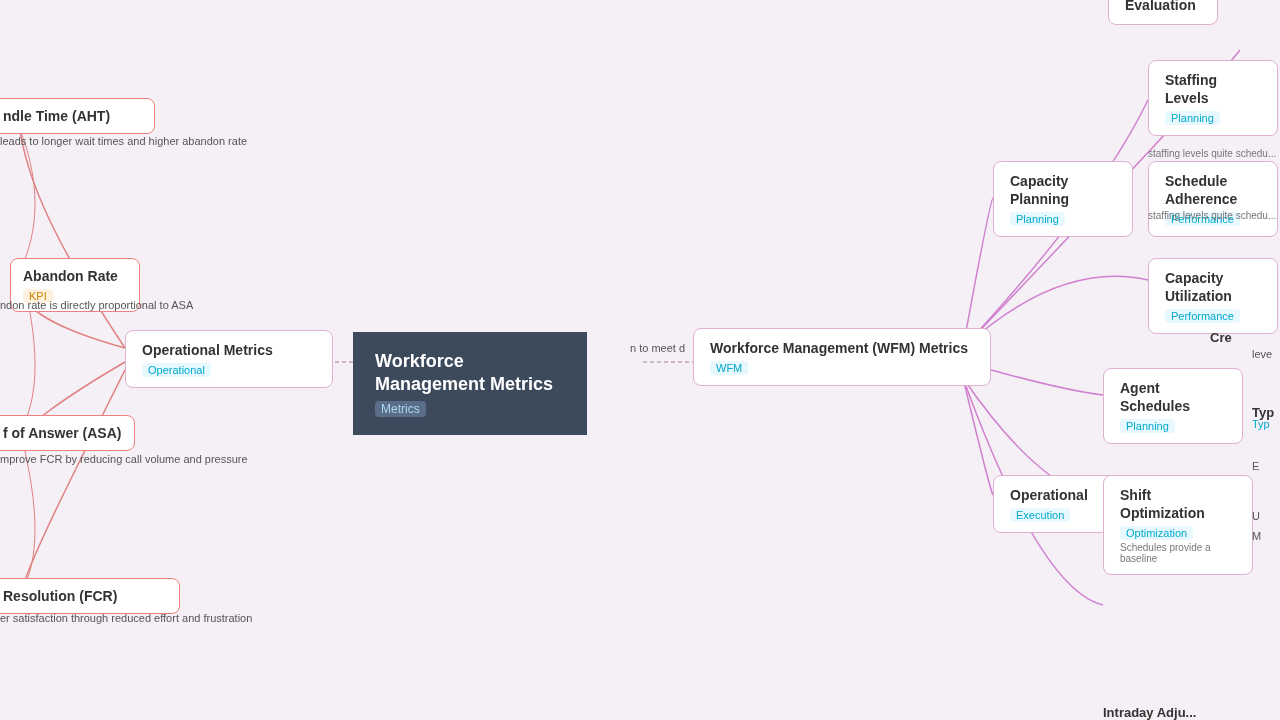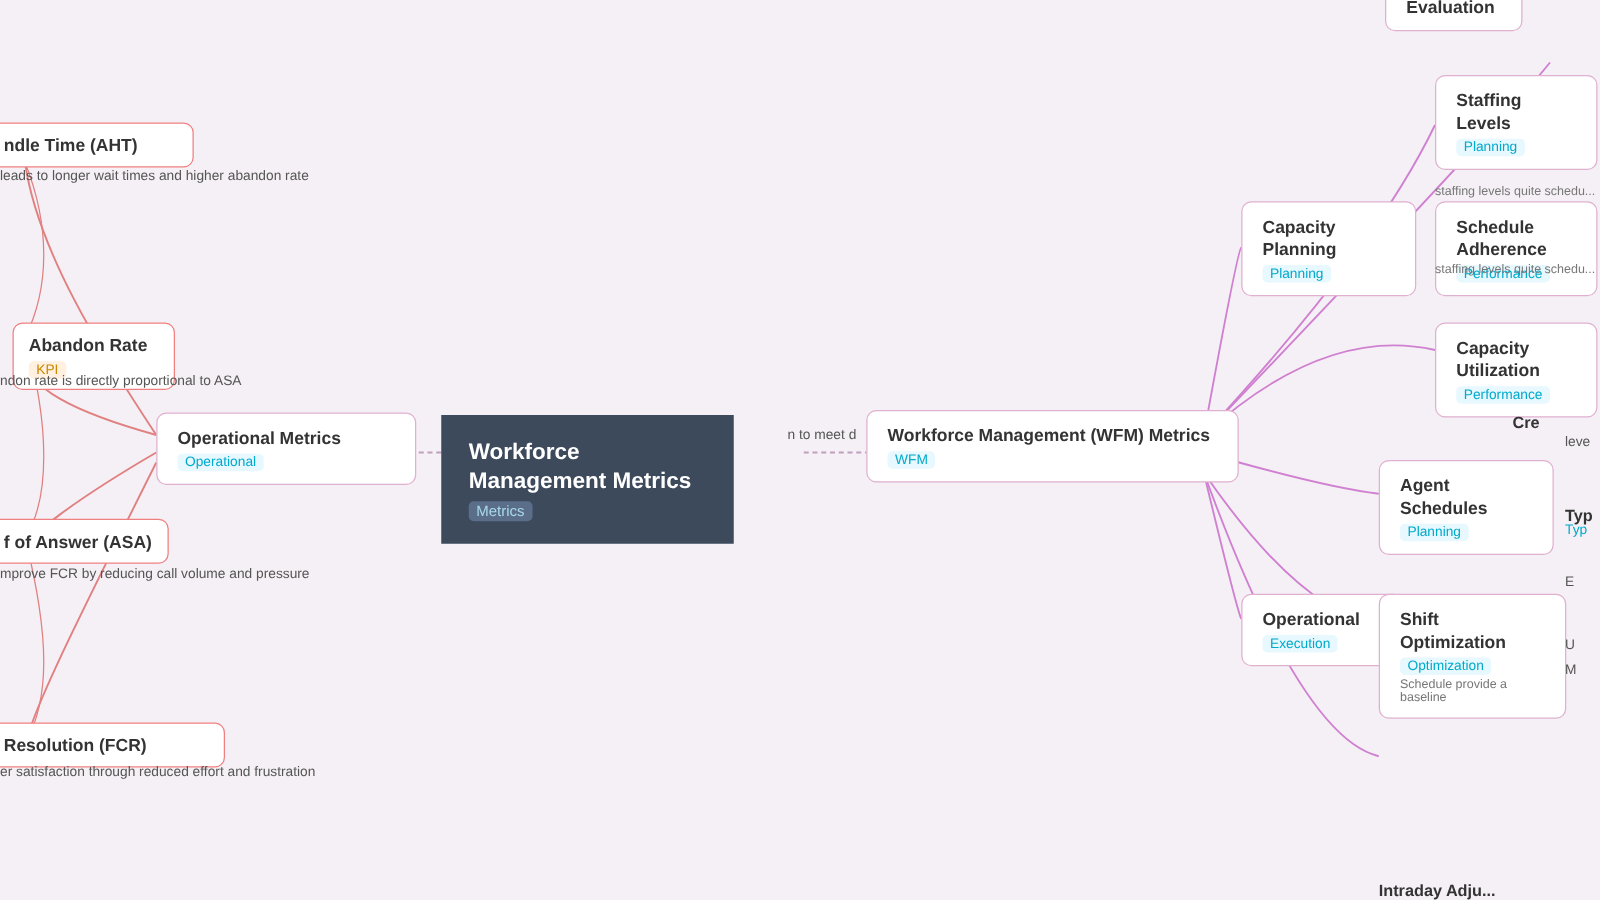--- a/index.html
+++ b/index.html
@@ -265,21 +265,21 @@
   </div>
 
   <div class="node node-scheduling">
     <span class="node-title">Operational</span>
     <span class="node-tag tag-execution">Execution</span>
   </div>
 
   <div class="node node-shift-opt">
     <span class="node-title">Shift Optimization</span>
     <span class="node-tag tag-optimization">Optimization</span>
-    <span class="desc-text" style="position:relative;font-size:10px;color:#777;margin-top:2px;">Schedule provide a baseline</span>
+    <span class="desc-text" style="position:relative;font-size:10px;color:#777;margin-top:2px;">Schedules provide a baseline</span>
   </div>
 
 
   <div class="node node-evaluation">
     <span class="node-title">Evaluation</span>
   </div>
 
   <div class="node node-aht" style="background:white;border:1.5px solid #f08080;left:-10px;top:98px;width:165px;padding:8px 12px;">
     <span class="node-title">ndle Time (AHT)</span>
   </div>

